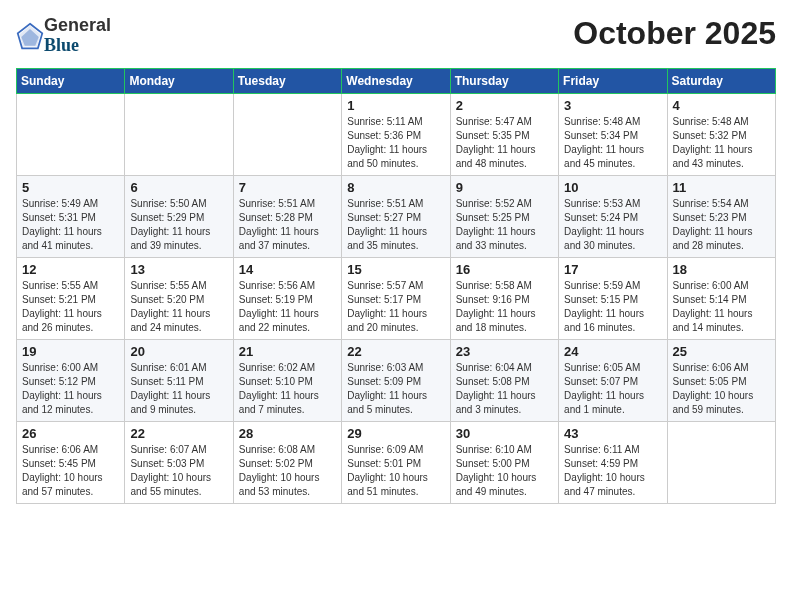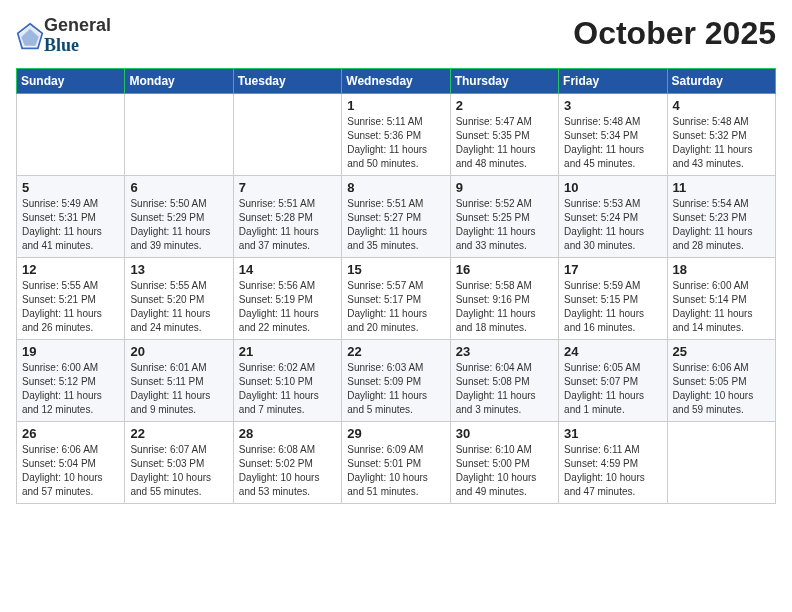--- a/index.html
+++ b/index.html
@@ -301,21 +301,21 @@
           <div class="day-detail">Sunrise: 6:06 AM
 Sunset: 5:05 PM
 Daylight: 10 hours
 and 59 minutes.</div>
         </td>
       </tr>
       <tr>
         <td>
           <span class="day-number">26</span>
           <div class="day-detail">Sunrise: 6:06 AM
-Sunset: 5:04 PM
+Sunset: 5:45 PM
 Daylight: 10 hours
 and 57 minutes.</div>
         </td>
         <td>
           <span class="day-number">22</span>
           <div class="day-detail">Sunrise: 6:07 AM
 Sunset: 5:03 PM
 Daylight: 10 hours
 and 55 minutes.</div>
         </td>
@@ -334,21 +334,21 @@
 and 51 minutes.</div>
         </td>
         <td>
           <span class="day-number">30</span>
           <div class="day-detail">Sunrise: 6:10 AM
 Sunset: 5:00 PM
 Daylight: 10 hours
 and 49 minutes.</div>
         </td>
         <td>
-          <span class="day-number">31</span>
+          <span class="day-number">43</span>
           <div class="day-detail">Sunrise: 6:11 AM
 Sunset: 4:59 PM
 Daylight: 10 hours
 and 47 minutes.</div>
         </td>
         <td class="empty-cell"></td>
       </tr>
     </tbody>
 </table>
 

